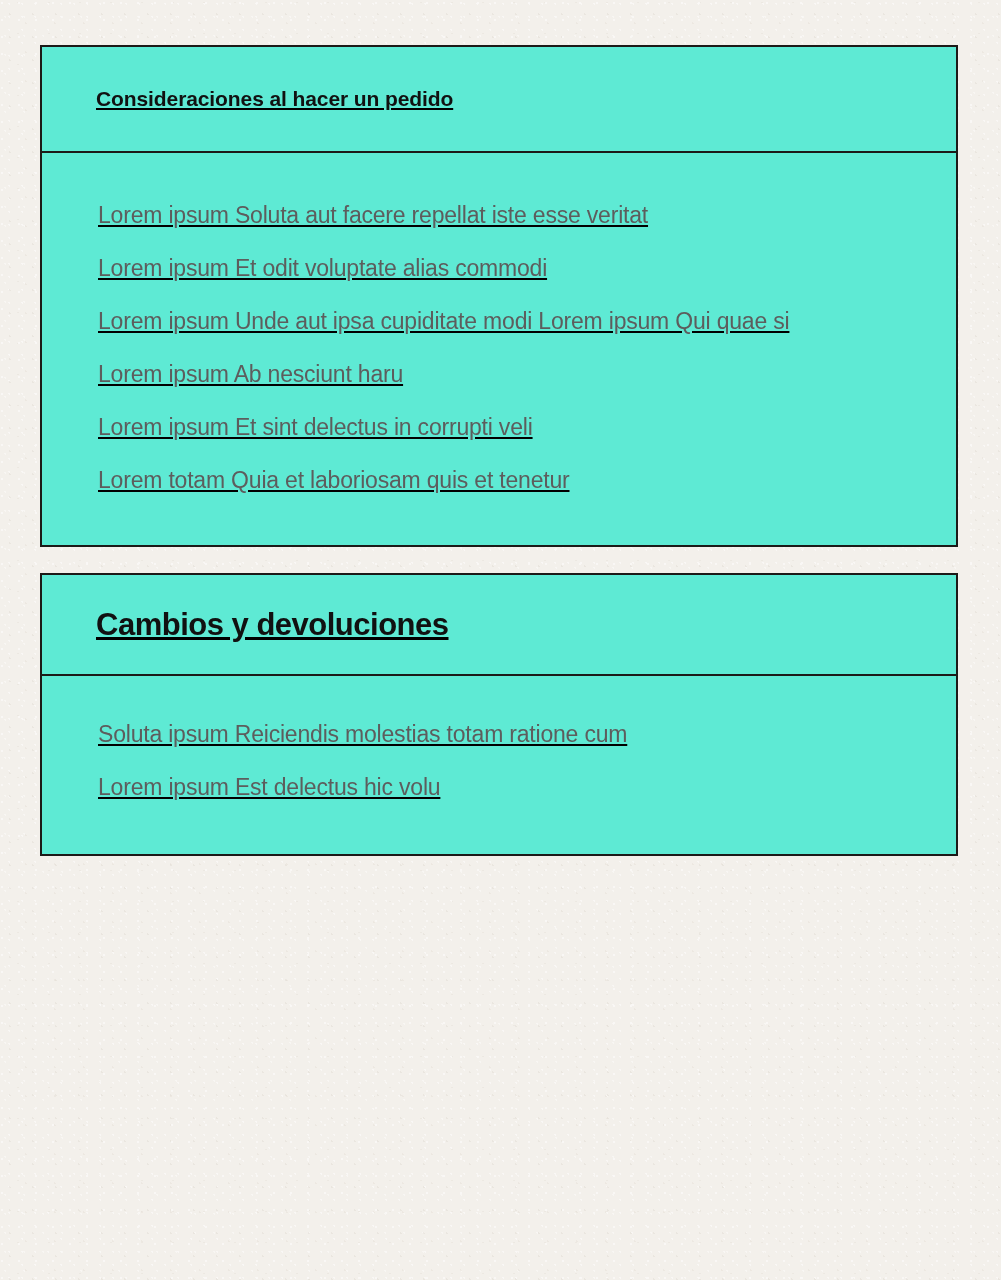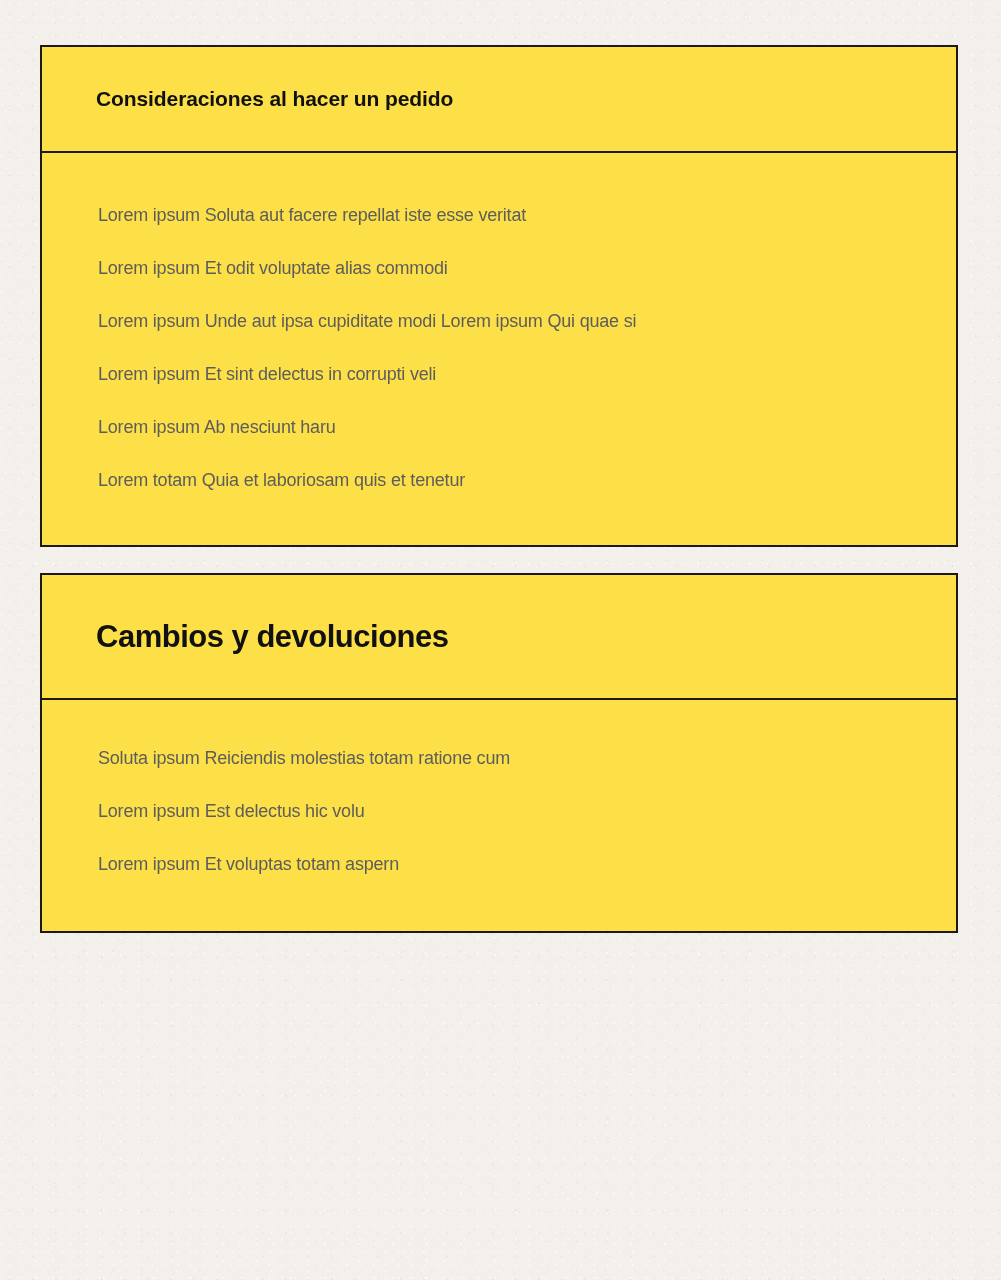--- a/index.html
+++ b/index.html
@@ -39,23 +39,24 @@
     z-index: 1;
     width: 1001px;
     height: 1280px;
     padding: 45px 43px 48px 40px;
     display: flex;
     flex-direction: column;
     gap: 26px;
   }
 
   .card {
-    background: #fde047;
+    background: #5eead4;
     border: 2px solid #1c1a18;
     width: 100%;
+    text-decoration: underline;
   }
 
   .card-header {
     border-bottom: 2px solid #1c1a18;
     display: flex;
     align-items: center;
   }
 
   .card--considerations .card-header {
     height: 106px;
@@ -64,42 +65,42 @@
 
   .card--considerations .card-title {
     font-size: 21px;
     font-weight: bold;
     color: #111111;
     letter-spacing: -0.1px;
     line-height: 1.2;
   }
 
   .card--returns .card-header {
-    height: 125px;
+    height: 101px;
     padding: 0 54px;
   }
 
   .card--returns .card-title {
     font-size: 31px;
     font-weight: bold;
     color: #111111;
     letter-spacing: -0.5px;
     line-height: 1.2;
   }
 
   .card-body {
     padding: 36px 44px 38px 56px;
   }
 
   .card--returns .card-body {
     padding: 32px 44px 40px 56px;
   }
 
   .policy-line {
-    font-size: 18px;
+    font-size: 23px;
     line-height: 53px;
     color: #5d5d5d;
     font-weight: normal;
     letter-spacing: -0.2px;
     word-break: break-word;
     overflow-wrap: anywhere;
   }
 </style>
 </head>
 <body>
@@ -109,30 +110,29 @@
 <div class="page">
 
   <section class="card card--considerations">
     <div class="card-header">
       <h2 class="card-title">Consideraciones al hacer un pedido</h2>
     </div>
     <div class="card-body">
         <p class="policy-line">Lorem ipsum Soluta aut facere repellat iste esse veritat</p>
         <p class="policy-line">Lorem ipsum Et odit voluptate alias commodi</p>
         <p class="policy-line">Lorem ipsum Unde aut ipsa cupiditate modi Lorem ipsum Qui quae si</p>
+        <p class="policy-line">Lorem ipsum Ab nesciunt haru</p>
         <p class="policy-line">Lorem ipsum Et sint delectus in corrupti veli</p>
-        <p class="policy-line">Lorem ipsum Ab nesciunt haru</p>
         <p class="policy-line">Lorem totam Quia et laboriosam quis et tenetur</p>
       </div>
   </section>
 
   <section class="card card--returns">
     <div class="card-header">
       <h2 class="card-title">Cambios y devoluciones</h2>
     </div>
     <div class="card-body">
         <p class="policy-line">Soluta ipsum Reiciendis molestias totam ratione cum</p>
         <p class="policy-line">Lorem ipsum Est delectus hic volu</p>
-        <p class="policy-line">Lorem ipsum Et voluptas totam aspern</p>
       </div>
   </section>
 
 </div>
 
 </body></html>

